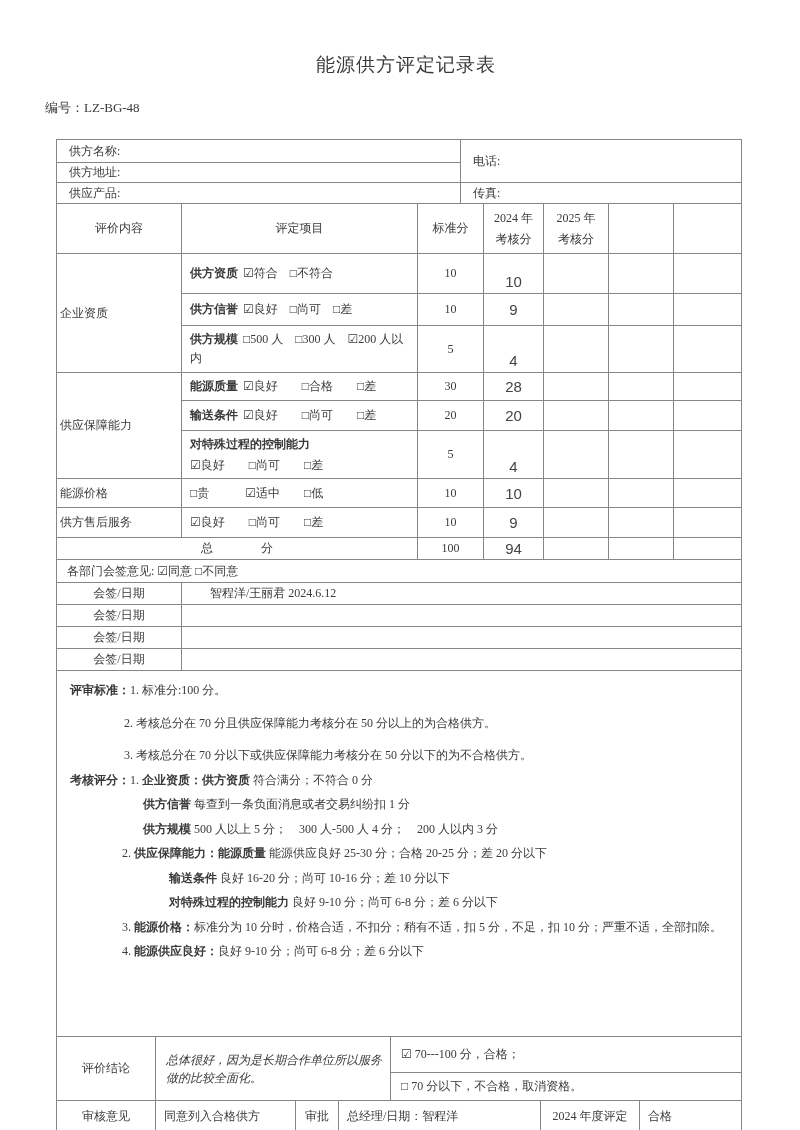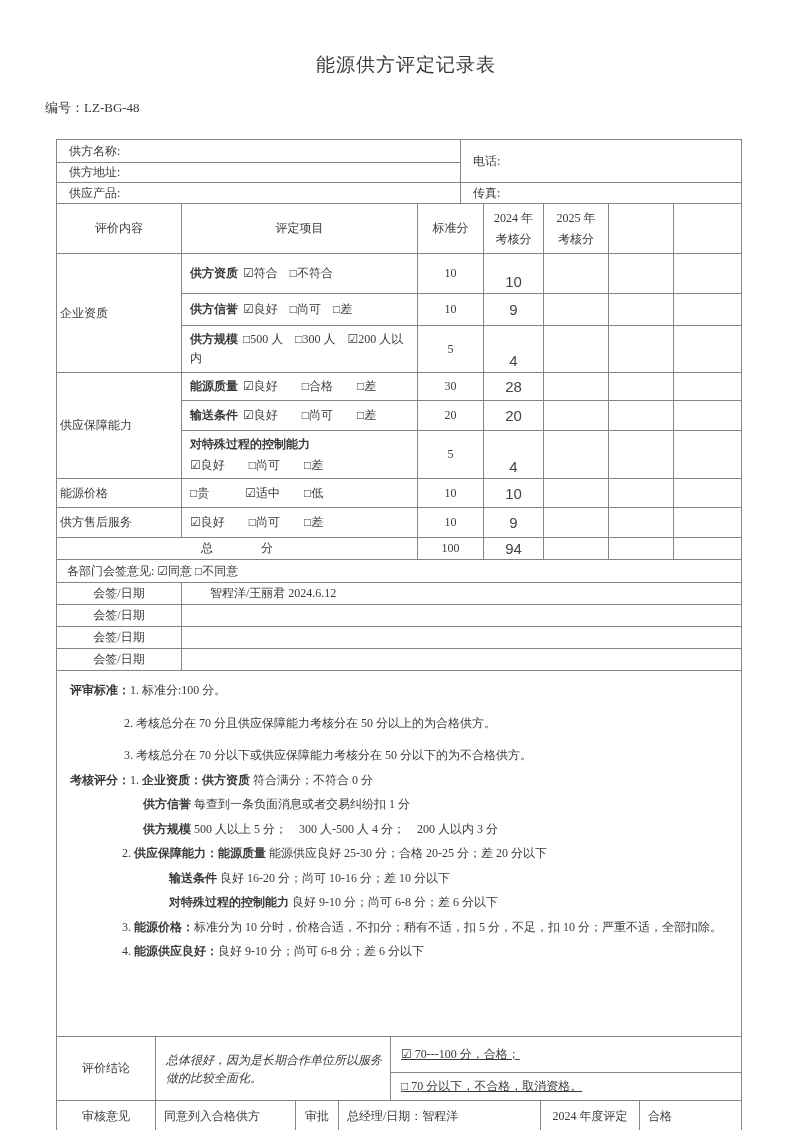--- a/index.html
+++ b/index.html
@@ -27,21 +27,21 @@
   .opin { padding-left:10px;border-radius:7px; }
   .sigval { padding-left:28px; }
   .crit { vertical-align:top; padding:7px 6px 0 0; }
   .ln { line-height:24.5px; padding-left:13px; white-space:nowrap; }
   .ln.i1 { padding-left:67px;margin-top:8px; }
   .ln.i2 { padding-left:86px; }
   .ln.i3 { padding-left:65px; }
   .ln.i4 { padding-left:112px; }
   .ln.wrap { white-space:normal; }
   .ctext { padding:4px 8px 4px 10px; line-height:18px;font-style:italic; }
-  .copt { padding-left:10px;text-decoration:underline; }
+  .copt { padding-left:10px; }
   .pad8 { padding-left:8px; }
 </style>
 </head>
 <body>
 
 <div class="title">能源供方评定记录表</div>
 <div class="doc-no">编号：LZ-BG-48</div>
 
 <div class="form">
 

